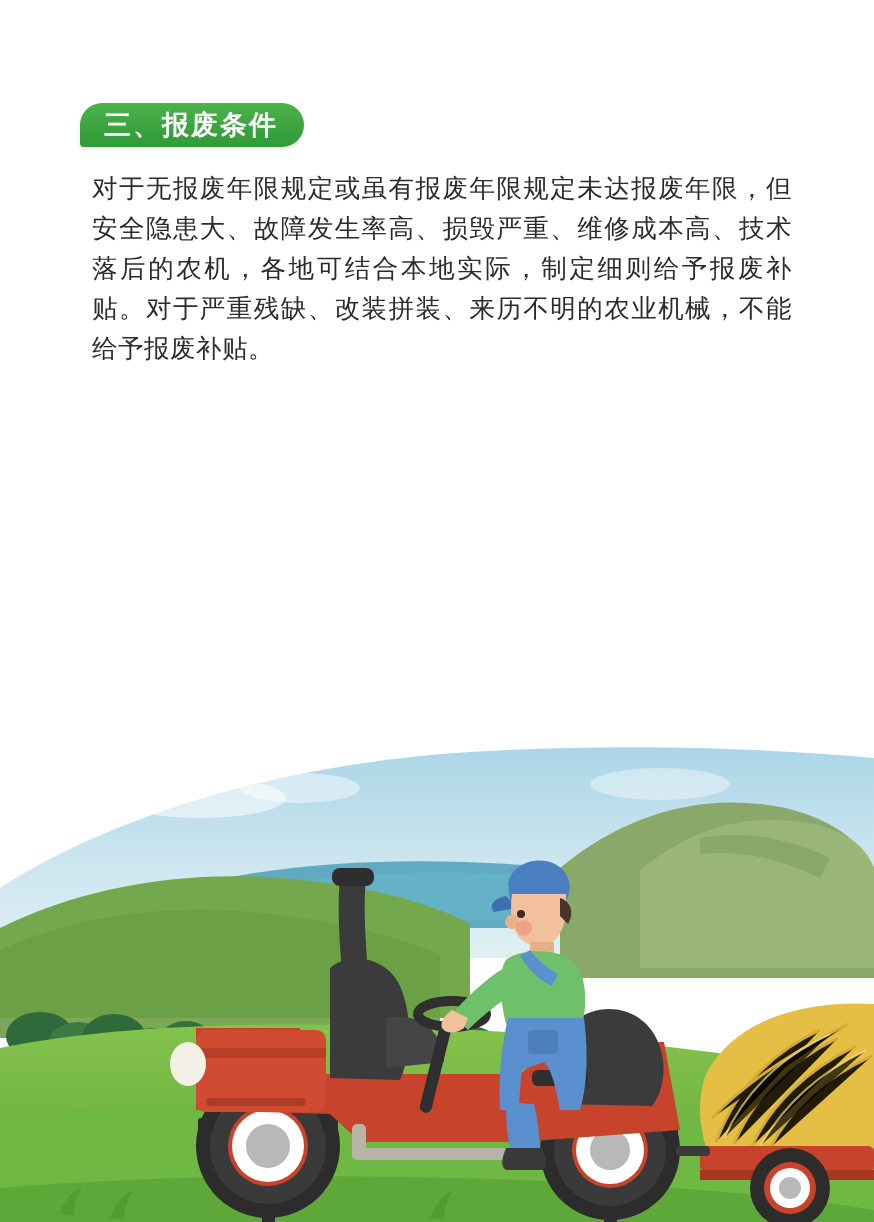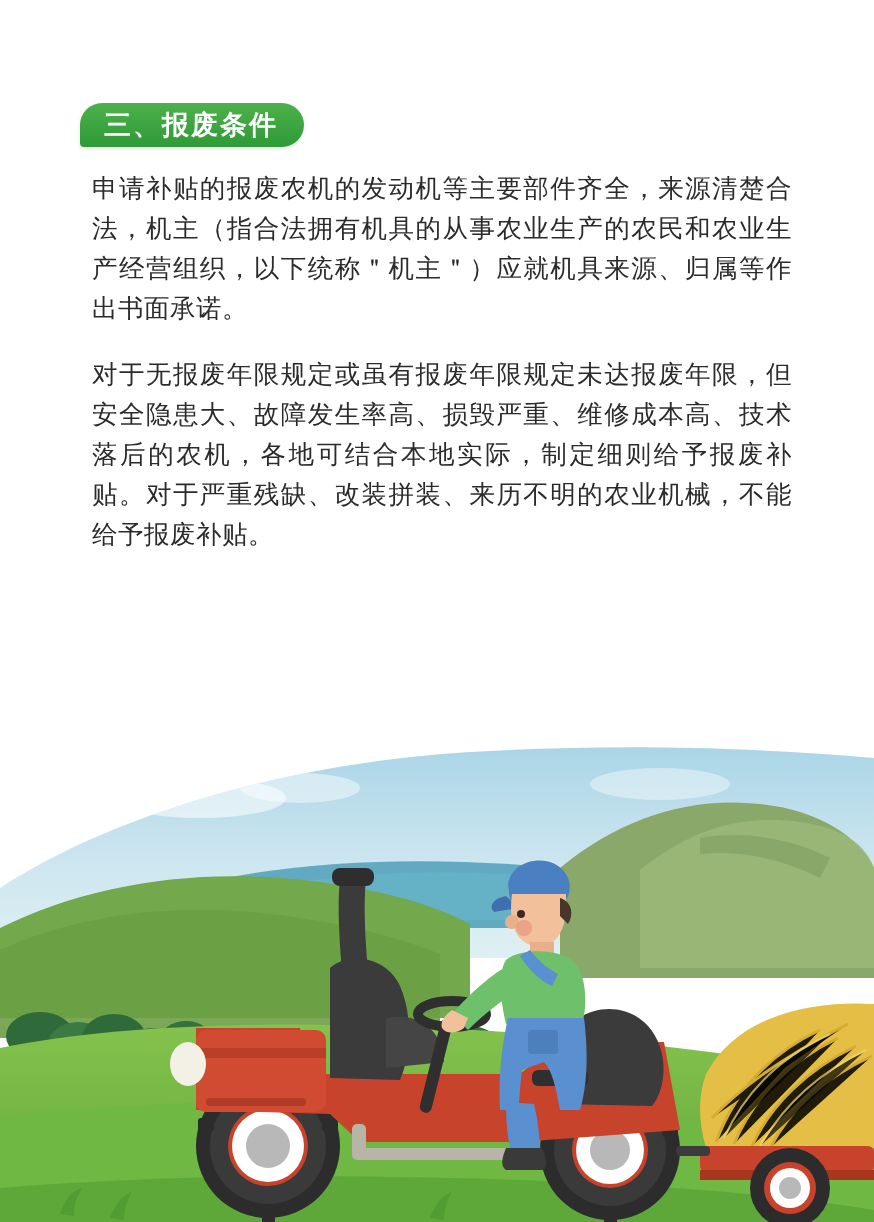--- a/index.html
+++ b/index.html
@@ -79,21 +79,20 @@
 </head>
 <body>
 
 <div class="page">
 
   <div class="section-heading">
     <span class="heading-text">三、报废条件</span>
   </div>
 
   <div class="body-text">
-    <p class="para">申请补贴的报废农机的发动机等主要部件齐全，来源清楚合法，机主（指合法拥有机具的从事农业生产的农民和农业生产经营组织，以下统称＂机主＂）应就机具来源、归属等作出书面承诺。</p>
     <p class="para">对于无报废年限规定或虽有报废年限规定未达报废年限，但安全隐患大、故障发生率高、损毁严重、维修成本高、技术落后的农机，各地可结合本地实际，制定细则给予报废补贴。对于严重残缺、改装拼装、来历不明的农业机械，不能给予报废补贴。</p>
   </div>
 
   <div class="illustration">
     <svg class="illu-svg" viewBox="0 0 874 504" preserveAspectRatio="none">
       <defs>
         <clipPath id="sceneClip">
           <path d="M0,170 C120,92 300,44 470,34 C620,25 760,30 874,40 L874,504 L0,504 Z"></path>
         </clipPath>
         <linearGradient id="skyGrad" x1="0" y1="0" x2="0" y2="1">

